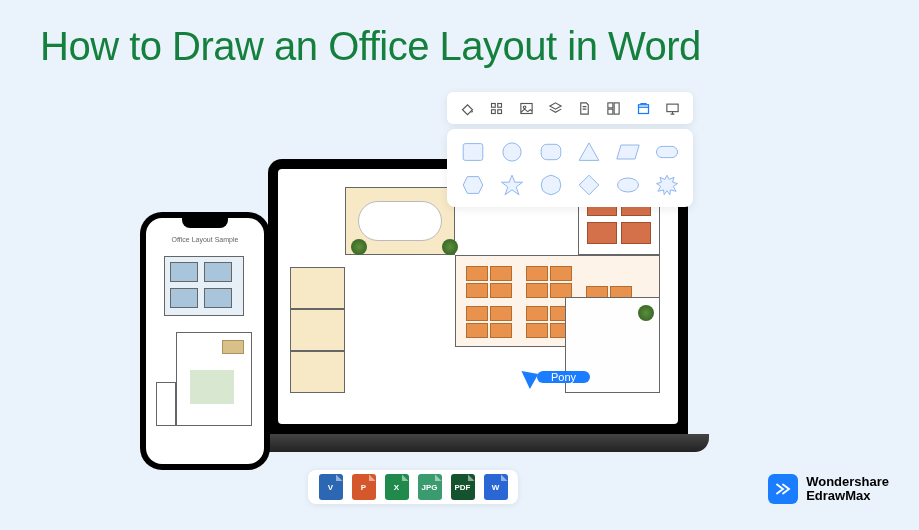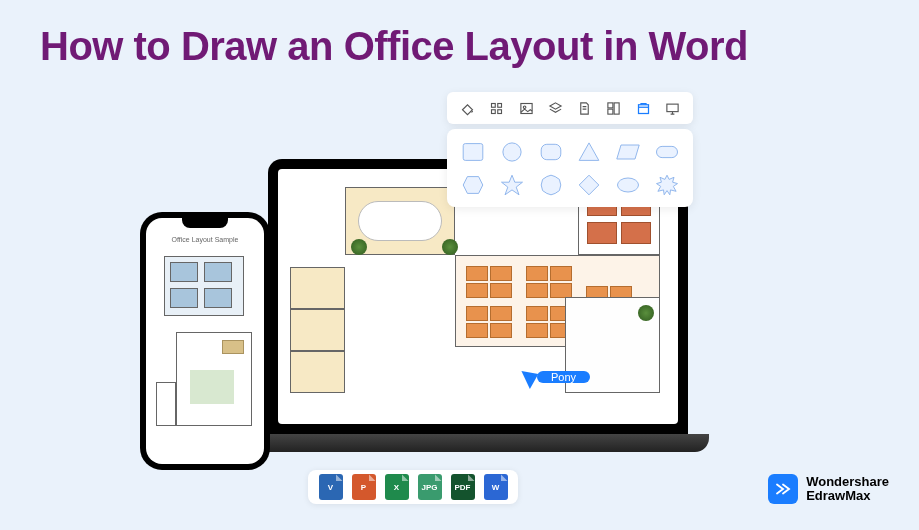--- a/index.html
+++ b/index.html
@@ -9,22 +9,22 @@
       background: #eaf2fb;
       font-family: -apple-system, BlinkMacSystemFont, 'Segoe UI', Arial, sans-serif;
       position: relative;
       overflow: hidden;
     }
     .title {
       position: absolute;
       top: 24px;
       left: 40px;
       font-size: 40px;
-      font-weight: 700;
-      color: #701a75;
+      font-weight: 400;
+      color: #15803d;
       letter-spacing: -0.5px;
     }
     
     .laptop {
       position: absolute;
       left: 268px;
       top: 159px;
       width: 420px;
       height: 310px;
     }

